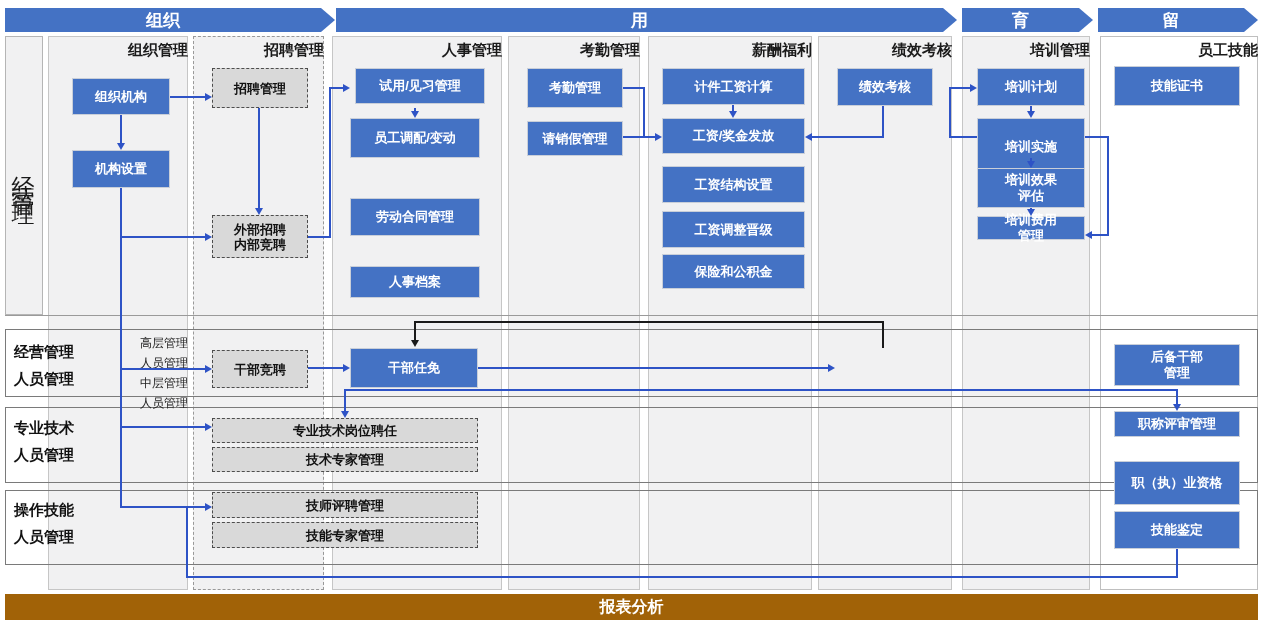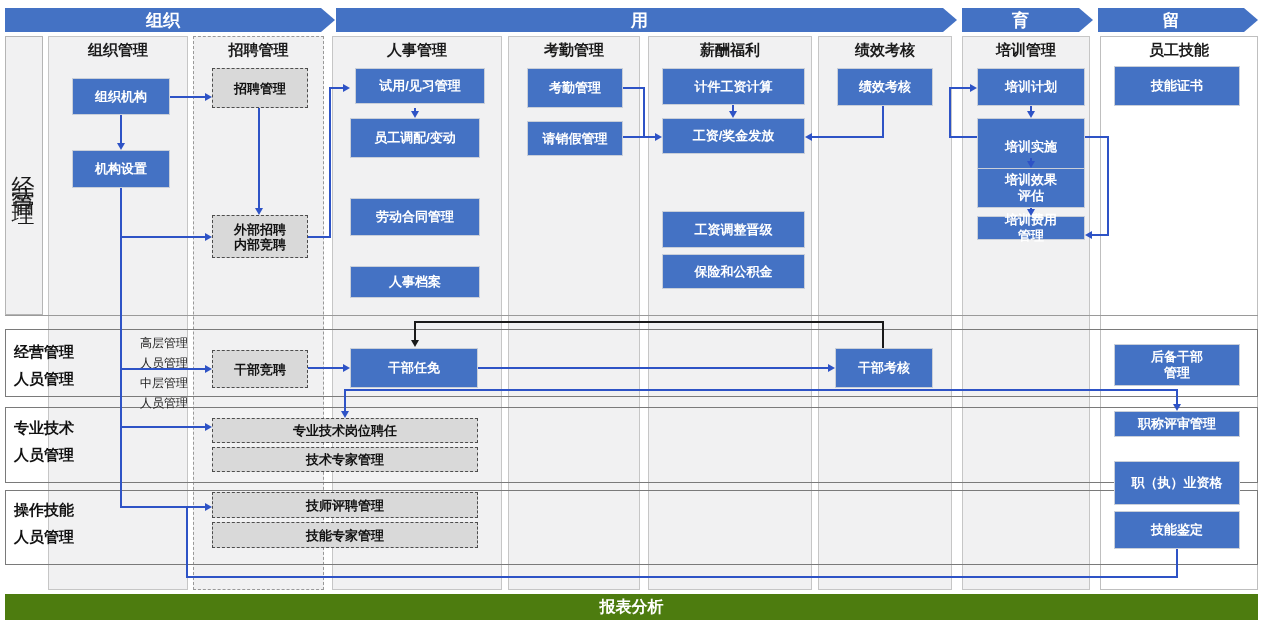--- a/index.html
+++ b/index.html
@@ -8,21 +8,21 @@
   
   .banner{position:absolute;top:8px;height:24px;background:#4472c4;color:#fff;
           font-size:17px;font-weight:bold;display:flex;align-items:center;justify-content:center;
           padding-right:14px;box-sizing:border-box;
           clip-path:polygon(0 0,calc(100% - 14px) 0,100% 50%,calc(100% - 14px) 100%,0 100%);}
   
   .strip{position:absolute;top:36px;height:554px;background:#f1f1f2;border:1px solid #c6c6c6;box-sizing:border-box;}
   .strip.dashed{border:1px dashed #999;}
   .strip.white{background:#ffffff;border:1px solid #bfbfbf;}
   .colhead{position:absolute;top:41px;height:18px;font-size:15px;font-weight:bold;color:#1a1a1a;
-           text-align:center;line-height:18px;}
+           text-align:right;line-height:18px;}
   
   .vlabel{position:absolute;left:5px;top:36px;width:38px;height:279px;background:#f1f1f2;
           border:1px solid #b5b5b5;box-sizing:border-box;display:flex;align-items:center;justify-content:center;}
   .vlabel span{writing-mode:vertical-rl;font-size:23px;color:#1a1a1a;letter-spacing:9px;}
   
   .rowbox{position:absolute;left:5px;width:1253px;border:1px solid #7a7a7a;box-sizing:border-box;}
   .r1line{position:absolute;left:5px;width:1253px;height:0;border-top:1px solid #9a9a9a;top:315px;}
   .rowlabel{position:absolute;left:14px;font-size:15px;font-weight:bold;color:#111;
             white-space:pre-line;line-height:27px;}
   .rownote{position:absolute;left:140px;font-size:12px;color:#222;white-space:pre-line;line-height:20px;}
@@ -35,21 +35,21 @@
       text-align:center;white-space:pre-line;line-height:15px;}
   
   .ln{position:absolute;background:#2e53c6;}
   .ln.k{background:#1a1a1a;}
   .ar{position:absolute;width:0;height:0;border:4px solid transparent;}
   .ar.r{border-left:7px solid #2e53c6;border-right:none;}
   .ar.l{border-right:7px solid #2e53c6;border-left:none;}
   .ar.d{border-top:7px solid #2e53c6;border-bottom:none;}
   .ar.d.k{border-top-color:#1a1a1a;}
   
-  .bottom-banner{position:absolute;left:5px;top:594px;width:1253px;height:26px;background:#4d7c0f;
+  .bottom-banner{position:absolute;left:5px;top:594px;width:1253px;height:26px;background:#a16207;
                  color:#fff;font-size:16px;font-weight:bold;display:flex;align-items:center;justify-content:center;}
 </style>
 </head>
 <body>
 
 <div id="stage">
 
   <div class="banner" style="left:5px;width:330px;">
       <span>组织</span>
     </div>
@@ -103,20 +103,21 @@
   <div class="bb" style="left:72px;top:78px;width:98px;height:37px;">组织机构</div>
   <div class="bb" style="left:72px;top:150px;width:98px;height:38px;">机构设置</div>
   <div class="bb" style="left:355px;top:68px;width:130px;height:36px;">试用/见习管理</div>
   <div class="bb" style="left:350px;top:118px;width:130px;height:40px;">员工调配/变动</div>
   <div class="bb" style="left:350px;top:198px;width:130px;height:38px;">劳动合同管理</div>
   <div class="bb" style="left:350px;top:266px;width:130px;height:32px;">人事档案</div>
   <div class="bb" style="left:527px;top:68px;width:96px;height:40px;">考勤管理</div>
   <div class="bb" style="left:527px;top:121px;width:96px;height:35px;">请销假管理</div>
   <div class="bb" style="left:662px;top:68px;width:143px;height:37px;">计件工资计算</div>
   <div class="bb" style="left:662px;top:118px;width:143px;height:36px;">工资/奖金发放</div>
+  <div class="bb" style="left:662px;top:166px;width:143px;height:37px;">工资结构设置</div>
   <div class="bb" style="left:662px;top:211px;width:143px;height:37px;">工资调整晋级</div>
   <div class="bb" style="left:662px;top:254px;width:143px;height:35px;">保险和公积金</div>
   <div class="bb" style="left:837px;top:68px;width:96px;height:38px;">绩效考核</div>
   <div class="bb" style="left:977px;top:68px;width:108px;height:38px;">培训计划</div>
   <div class="bb" style="left:977px;top:118px;width:108px;height:57px;">培训实施</div>
   <div class="bb" style="left:977px;top:168px;width:108px;height:40px;">培训效果
 评估</div>
   <div class="bb" style="left:977px;top:216px;width:108px;height:24px;">培训费用
 管理</div>
   <div class="bb" style="left:1114px;top:66px;width:126px;height:40px;">技能证书</div>
@@ -124,21 +125,20 @@
   <div class="db" style="left:212px;top:68px;width:96px;height:40px;">招聘管理</div>
   <div class="db" style="left:212px;top:215px;width:96px;height:43px;">外部招聘
 内部竞聘</div>
   <div class="db" style="left:212px;top:350px;width:96px;height:38px;">干部竞聘</div>
   <div class="db" style="left:212px;top:418px;width:266px;height:25px;">专业技术岗位聘任</div>
   <div class="db" style="left:212px;top:447px;width:266px;height:25px;">技术专家管理</div>
   <div class="db" style="left:212px;top:492px;width:266px;height:26px;">技师评聘管理</div>
   <div class="db" style="left:212px;top:522px;width:266px;height:26px;">技能专家管理</div>
 
   <div class="bb" style="left:350px;top:348px;width:128px;height:40px;">干部任免</div>
-  <div class="bb" style="left:835px;top:348px;width:98px;height:40px;">干部考核</div>
   <div class="bb" style="left:1114px;top:344px;width:126px;height:42px;">后备干部
 管理</div>
   <div class="bb" style="left:1114px;top:411px;width:126px;height:26px;">职称评审管理</div>
   <div class="bb" style="left:1114px;top:461px;width:126px;height:44px;">职（执）业资格</div>
   <div class="bb" style="left:1114px;top:511px;width:126px;height:38px;">技能鉴定</div>
 
   <div class="ln" style="left:120px;top:115px;width:2px;height:28px;"></div>
   <div class="ar d" style="left:117px;top:143px;"></div>
   <div class="ln" style="left:170px;top:96px;width:36px;height:2px;"></div>
   <div class="ar r" style="left:205px;top:93px;"></div>

